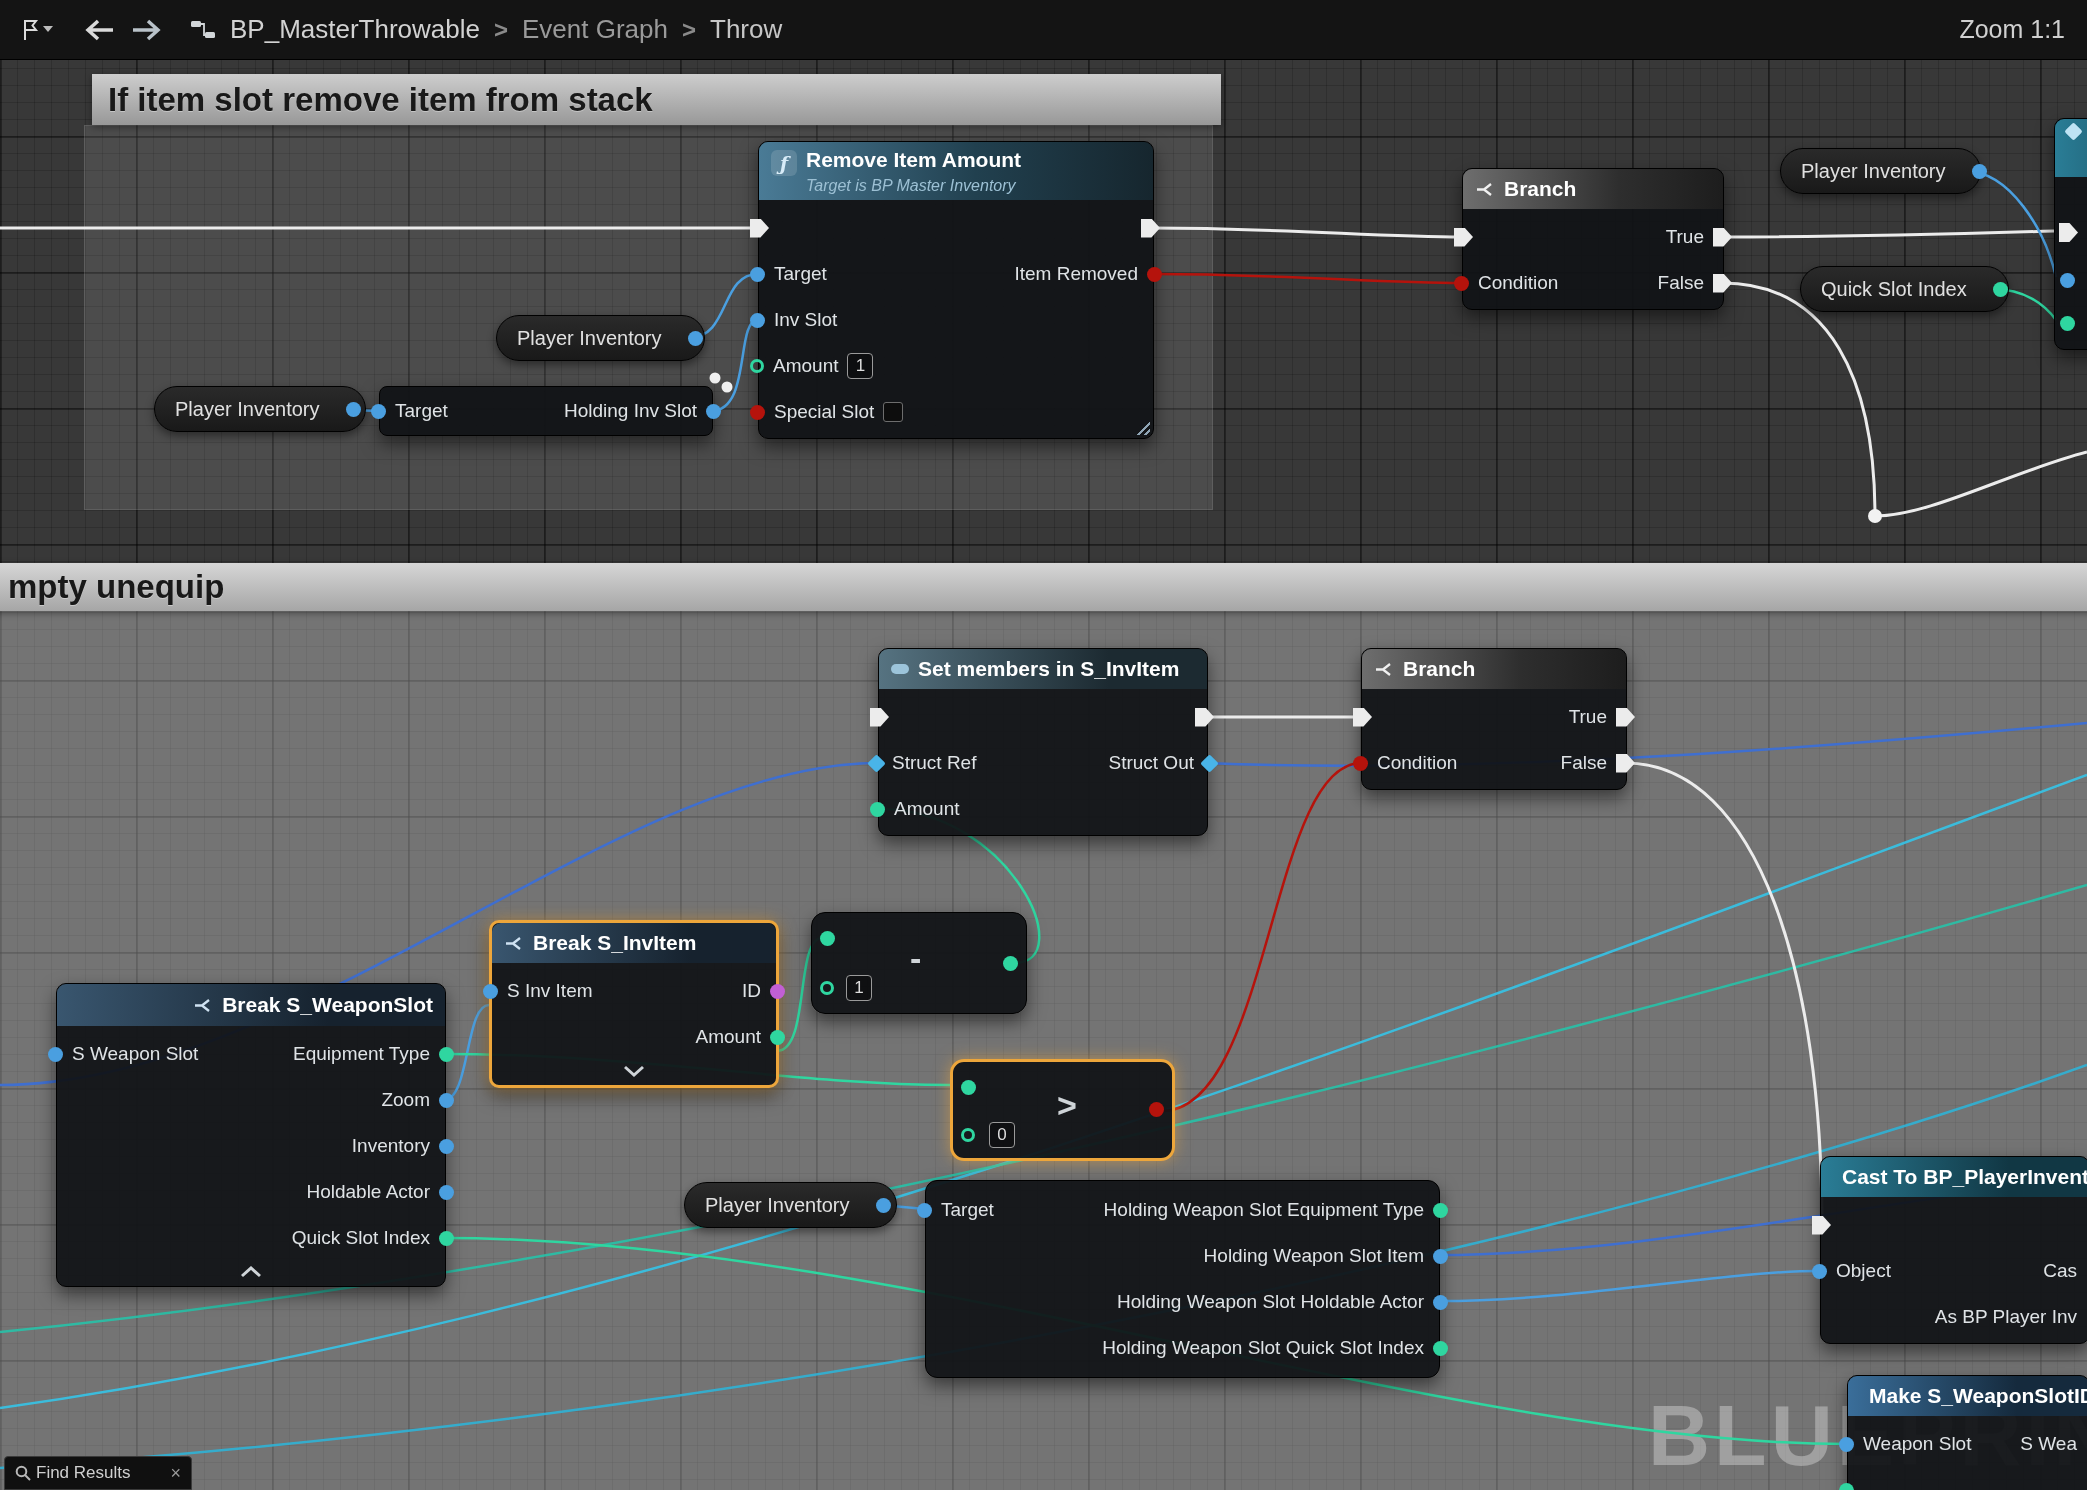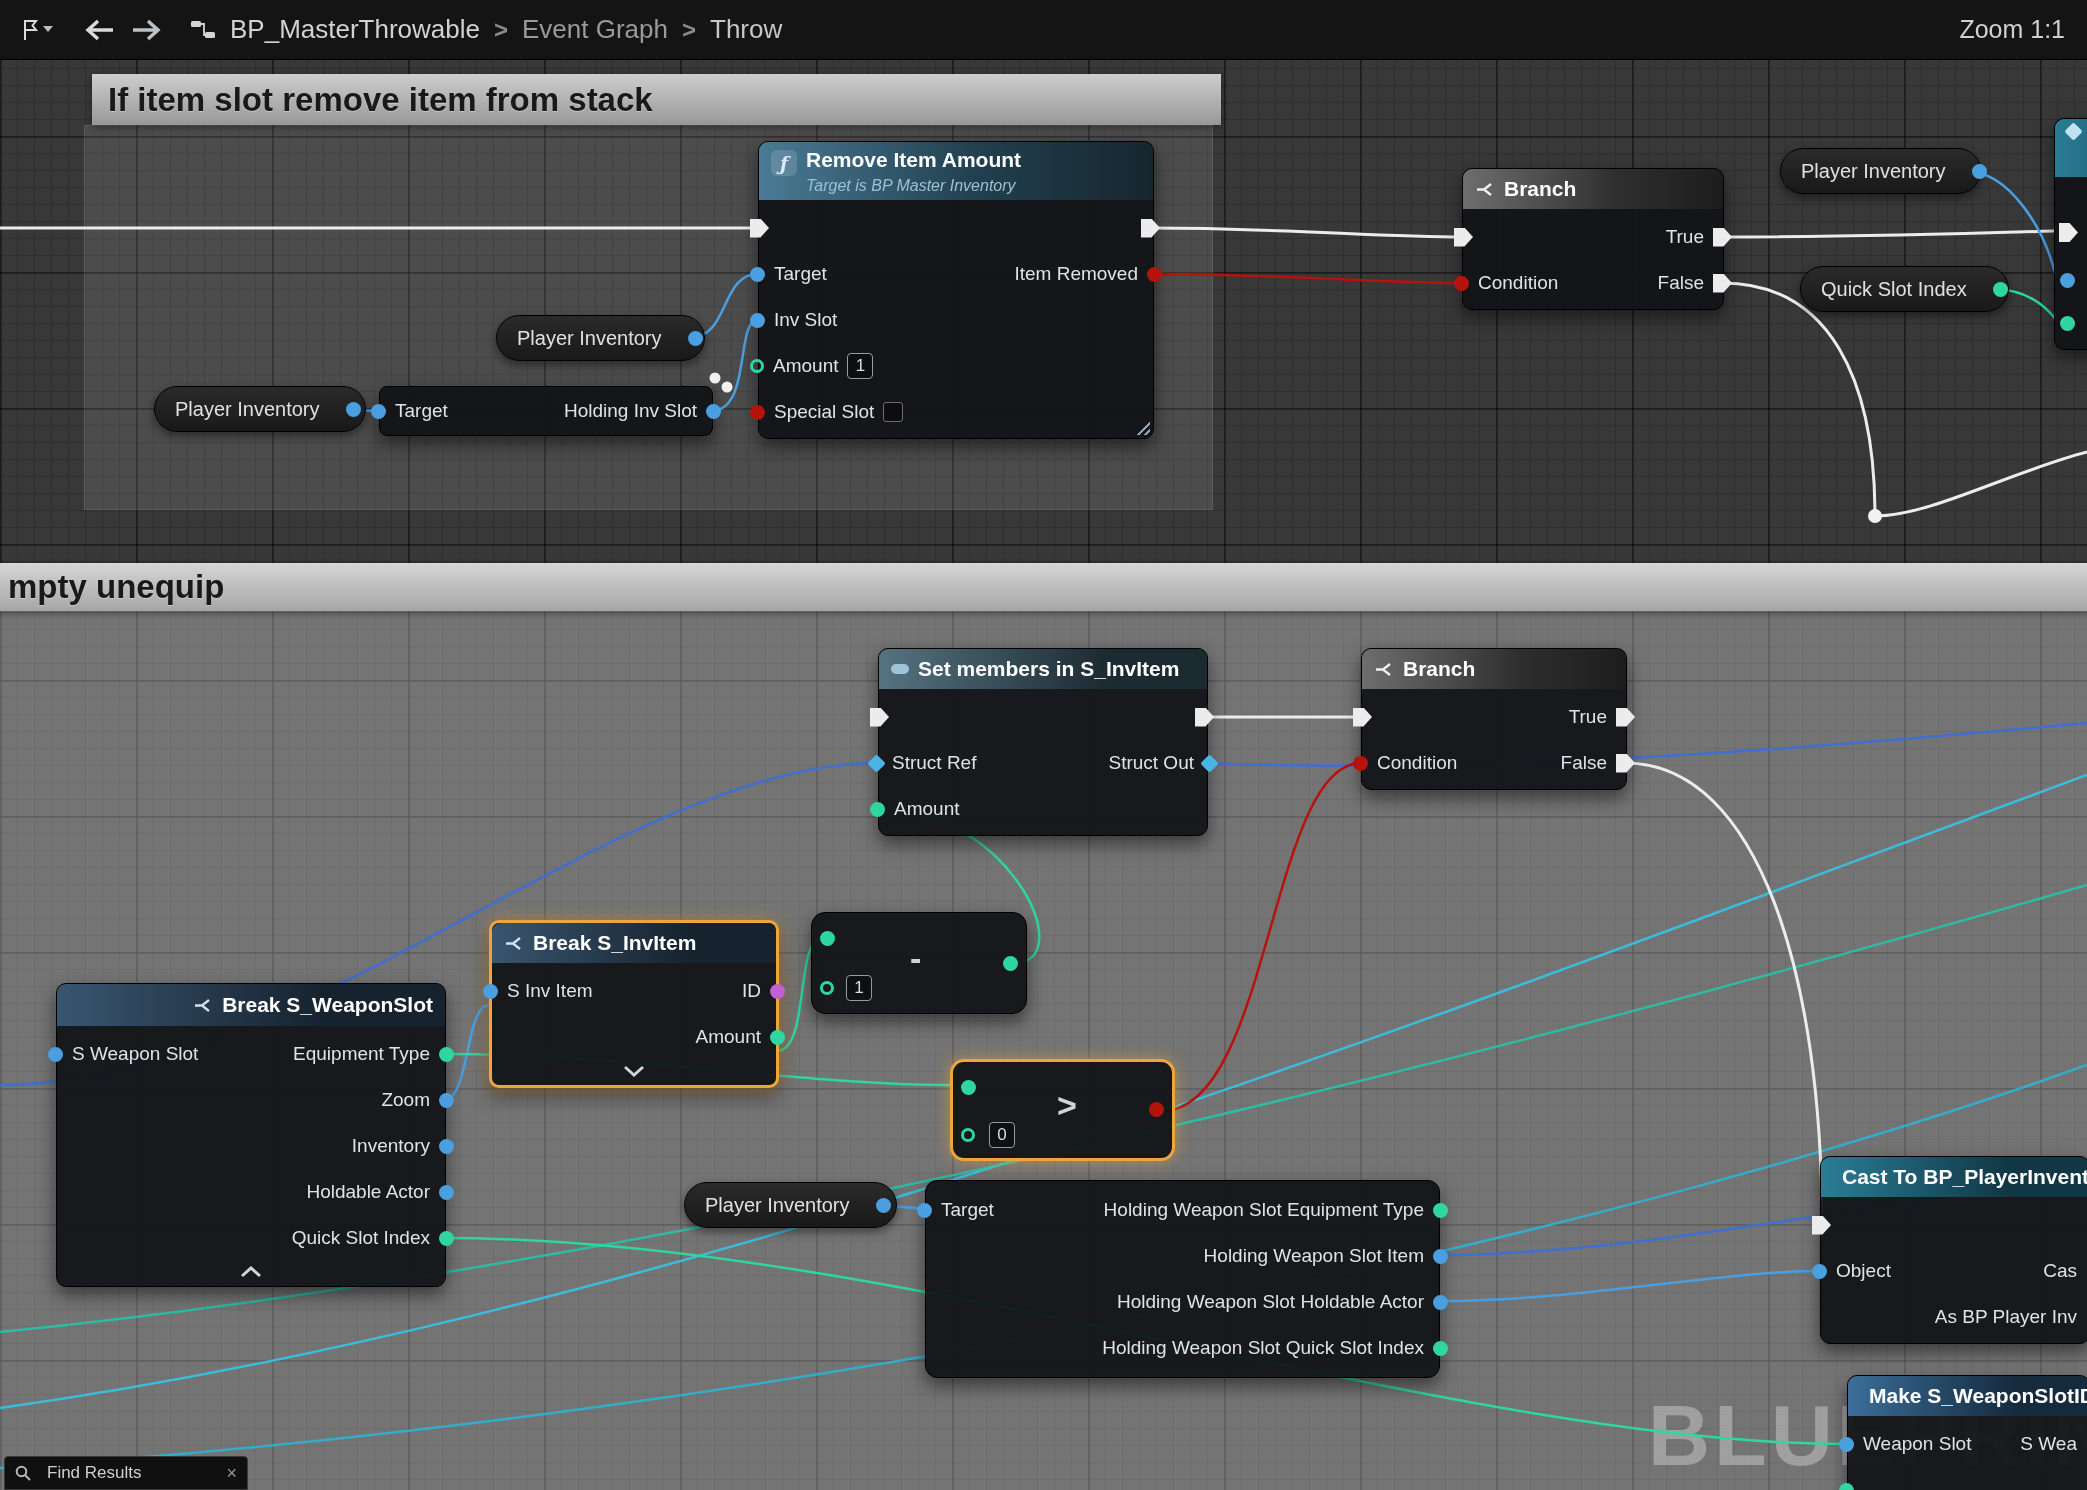--- a/index.html
+++ b/index.html
@@ -111,23 +111,23 @@
   }
   .topbar .crumb { font-size:26px; white-space:nowrap; }
   .crumb.root { color:#d2d2d2; }
   .crumb.mid  { color:#9a9a9a; }
   .crumb.leaf { color:#c6c6c6; }
   .crumb-sep  { color:#8a8a8a; font-size:24px; font-weight:bold; }
   .zoom { margin-left:auto; font-size:25px; color:#d0d0d0; }
   .tb-btn { display:flex; align-items:center; gap:4px; cursor:pointer; }
   
   .findbar {
-    position:absolute; left:4px; top:1456px; width:244px; height:34px; z-index:20;
+    position:absolute; left:4px; top:1456px; width:188px; height:34px; z-index:20;
     background:#101010; border:1px solid #3a3a3a; border-radius:4px 4px 0 0;
-    display:flex; align-items:center; gap:16px; padding:0 10px;
+    display:flex; align-items:center; gap:5px; padding:0 10px;
     color:#cfcfcf; font-size:17px;
   }
   .findbar .close { margin-left:auto; color:#9a9a9a; font-size:18px; }
   .dot { fill:#f2f2f2; }
 </style>
 </head>
 <body>
 
 <div class="canvas"></div>
 

